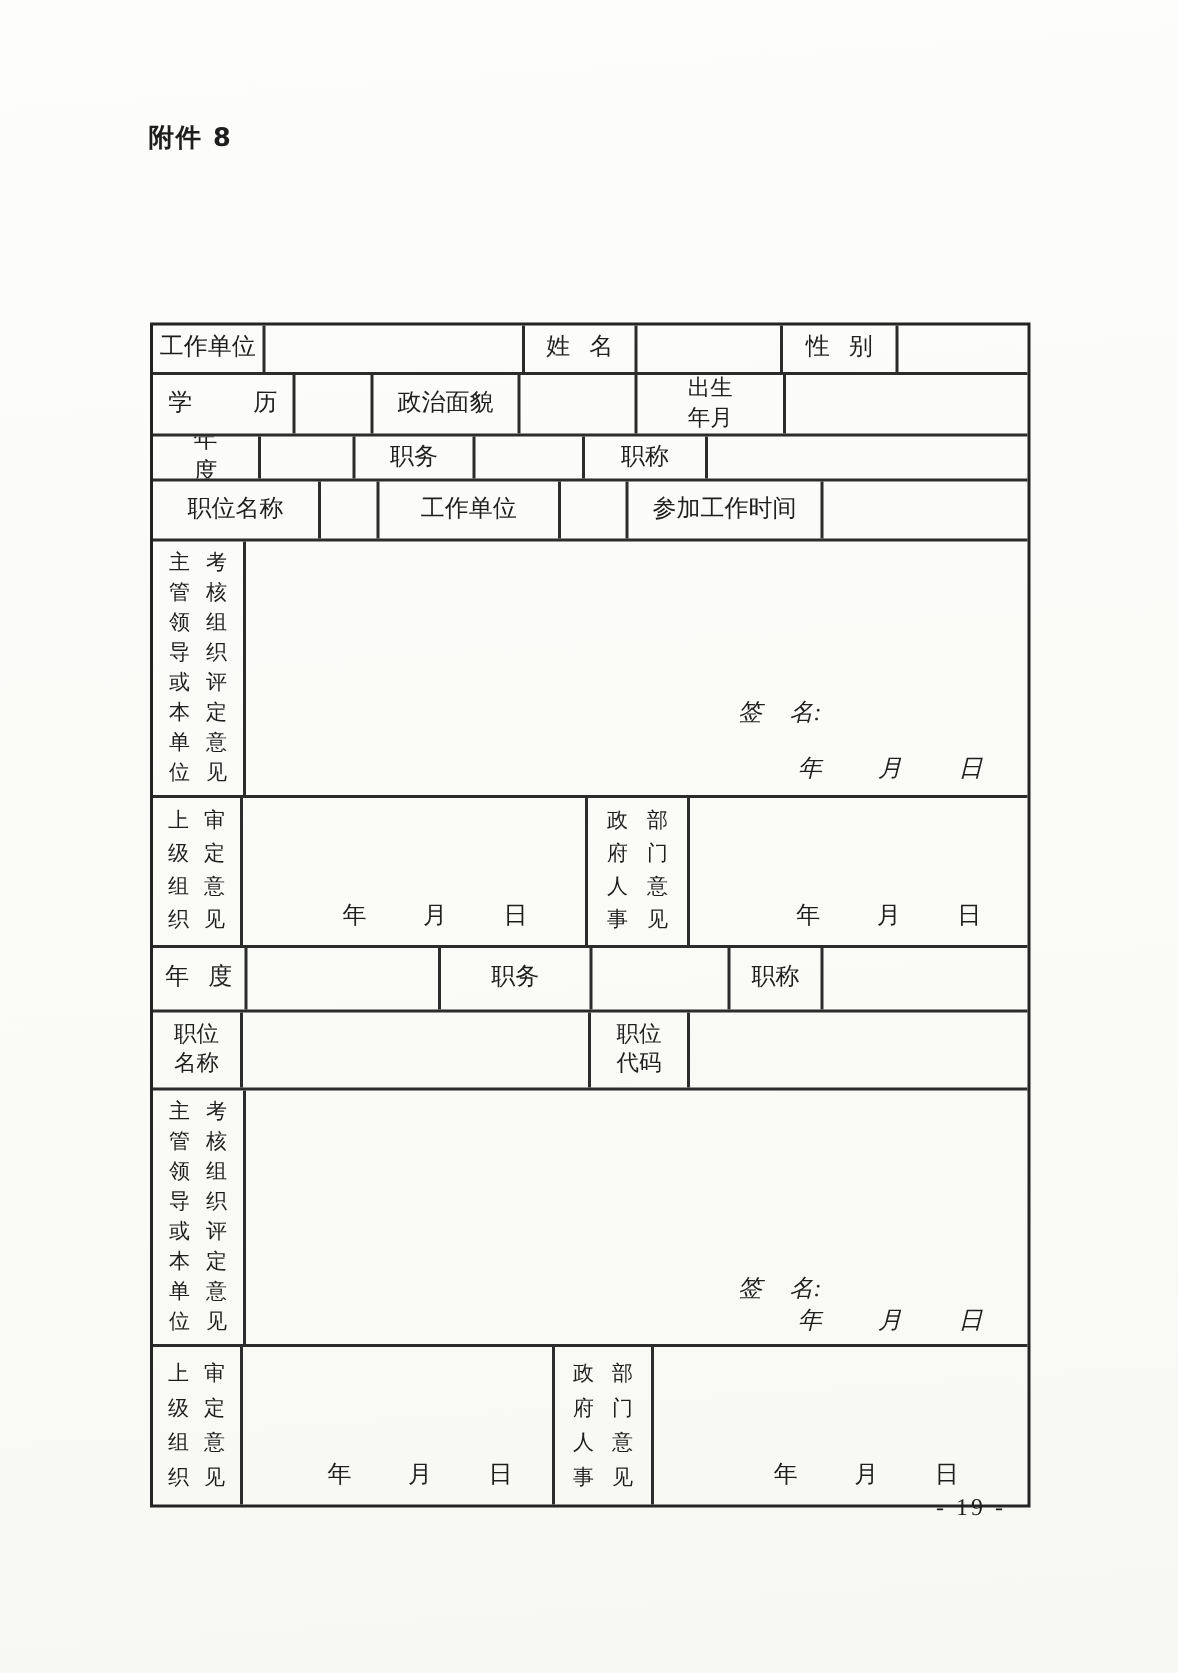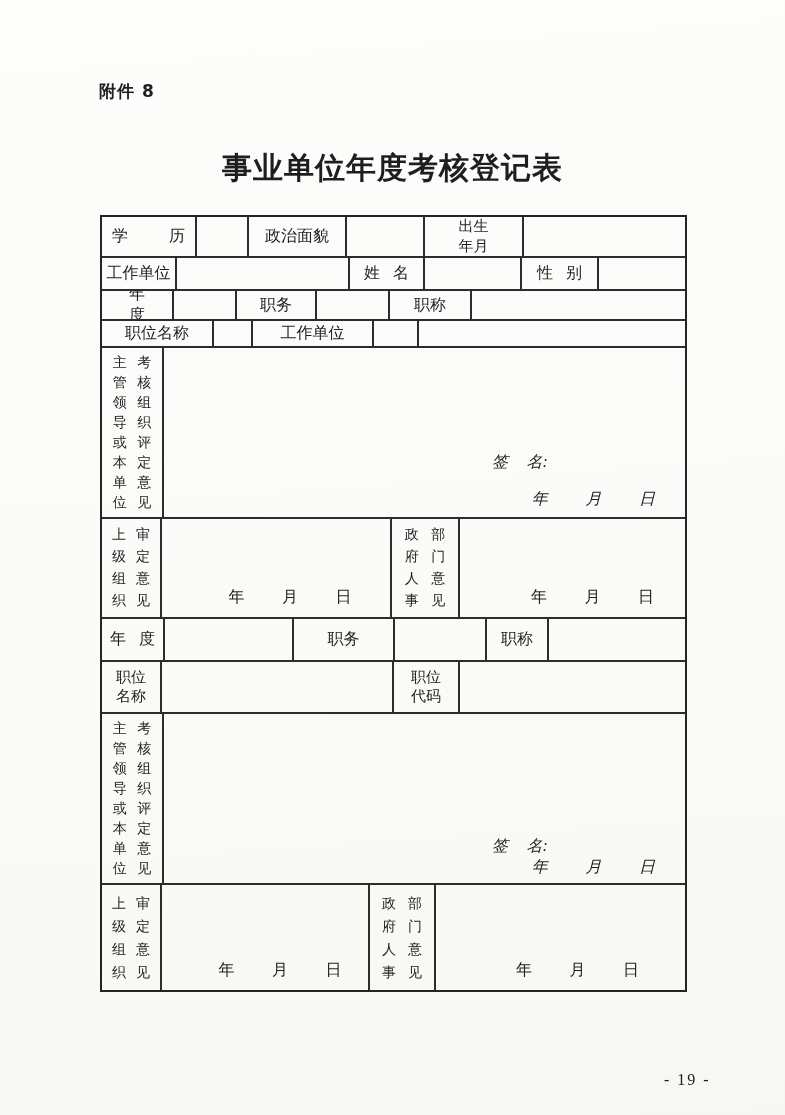--- a/index.html
+++ b/index.html
@@ -51,67 +51,67 @@
 
   
   .opinion { display:block;font-style:italic; }
   .sig-name { position:absolute; left:328px; font-size:16px; word-spacing:0.9em; white-space:nowrap; }
   .sig-date { position:absolute; right:30px; font-size:16px; word-spacing:2.1em; white-space:nowrap; }
 
   
   .date-cell { align-items:flex-end; justify-content:center; padding-bottom:9px; font-size:16px; word-spacing:2.1em; white-space:nowrap; }
 
   .pagenum {
-    position:absolute; left:624px; top:1071px;
-    font-size:16px; letter-spacing:2px; white-space:pre;margin-left:40px;
+    position:absolute; left:624px; top:997px;
+    font-size:16px; letter-spacing:2px; white-space:pre;
   }
 </style>
 </head>
 <body>
 
 <div class="page">
 
   <div class="attachment">附件 8</div>
-  <h1 class="title">事业单位年度考核登记表</h1>
 
   <div class="tbl">
+
+    <div class="tr" style="height:33px">
+      <div class="td lbl" style="width:75px">工作单位</div>
+      <div class="td" style="width:173px"></div>
+      <div class="td lbl ws" style="width:75px">姓 名</div>
+      <div class="td" style="width:97px"></div>
+      <div class="td lbl ws" style="width:77px">性 别</div>
+      <div class="td last"></div>
+    </div>
 
     <div class="tr" style="height:41px">
       <div class="td lbl ws-xl" style="width:95px">学 历</div>
       <div class="td" style="width:52px"></div>
       <div class="td lbl" style="width:98px">政治面貌</div>
       <div class="td" style="width:78px"></div>
       <div class="td lbl sm" style="width:99px">出生
 年月</div>
       <div class="td last"></div>
     </div>
 
-    <div class="tr" style="height:33px">
-      <div class="td lbl" style="width:75px">工作单位</div>
-      <div class="td" style="width:173px"></div>
-      <div class="td lbl ws" style="width:75px">姓 名</div>
-      <div class="td" style="width:97px"></div>
-      <div class="td lbl ws" style="width:77px">性 别</div>
-      <div class="td last"></div>
-    </div>
-
     <div class="tr" style="height:30px">
       <div class="td lbl ws-xl" style="width:72px">年 度</div>
       <div class="td" style="width:63px"></div>
       <div class="td lbl" style="width:80px">职务</div>
       <div class="td" style="width:73px"></div>
       <div class="td lbl" style="width:82px">职称</div>
       <div class="td last"></div>
     </div>
 
-    <div class="tr" style="height:27px">
+    <div class="tr" style="height:40px">
       <div class="td lbl" style="width:112px">职位名称</div>
       <div class="td" style="width:39px"></div>
       <div class="td lbl" style="width:121px">工作单位</div>
       <div class="td" style="width:45px"></div>
+      <div class="td lbl" style="width:130px">参加工作时间</div>
       <div class="td last"></div>
     </div>
 
     <div class="tr" style="height:171px">
       <div class="td vcell" style="width:62px">
         <div class="vcol">主
 管
 领
 导
 或

